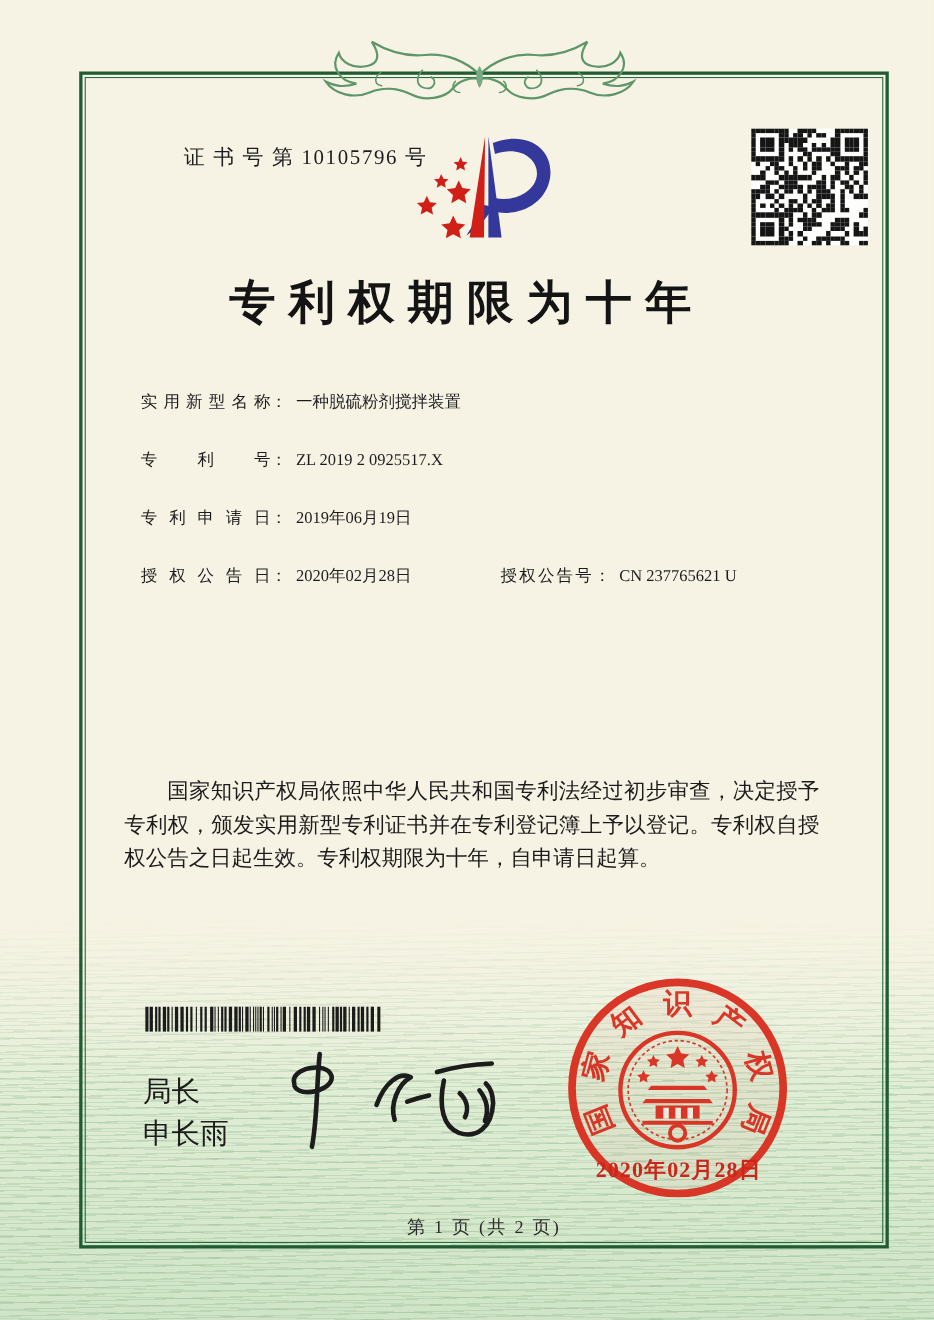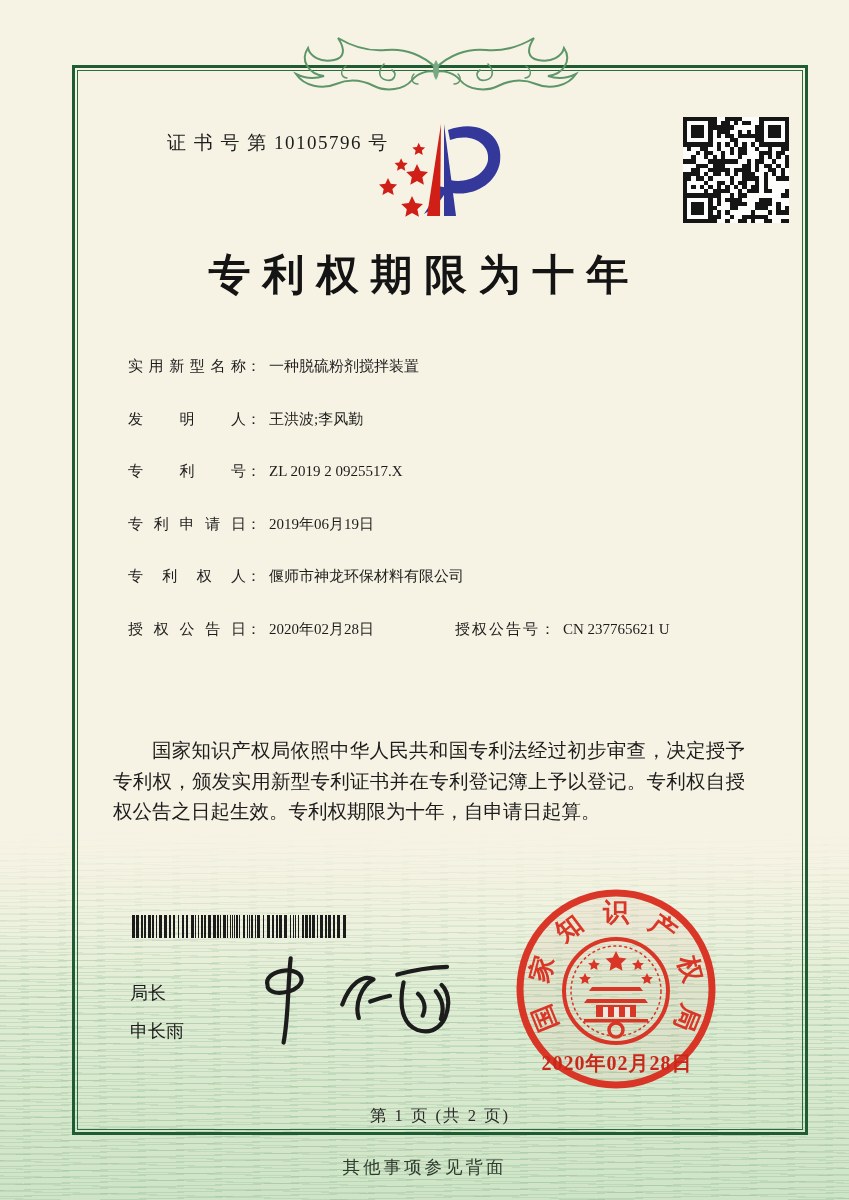--- a/index.html
+++ b/index.html
@@ -45,31 +45,31 @@
   }
   .field{position:relative;white-space:nowrap;}
   .lbl{
     display:inline-block;width:118px;text-align:justify;text-align-last:justify;
     vertical-align:top;
   }
   .colon{display:inline-block;margin-right:8px;}
   .grant-pair{position:absolute;left:327px;top:0;white-space:nowrap;}
   .grant-pair .lbl2{letter-spacing:2px;}
   .paras{
-    position:absolute;left:113px;top:736px;width:632px;
+    position:absolute;left:113px;top:705px;width:632px;
     font-size:19.5px;line-height:30.5px;text-align:justify;
   }
   .paras p{margin:0 0 2px 0;text-indent:2em;}
   .barcode{
     position:absolute;left:132px;top:915px;width:214px;height:23px;
     display:flex;align-items:stretch;overflow:hidden;
   }
   .barcode div{height:100%;}
   .barcode .k{background:#1b1b1b;}
-  .signer{position:absolute;left:130px;top:974px;font-size:18px;line-height:38px;}
+  .signer{position:absolute;left:130px;top:974px;font-size:26px;line-height:38px;}
   .signature{position:absolute;left:246px;top:942px;}
   .seal{position:absolute;left:508px;top:883px;opacity:.93;}
   .seal-date{
     position:absolute;left:512px;top:1050px;width:210px;text-align:center;
     color:#c8271a;font-size:20px;letter-spacing:1px;font-weight:bold;
   }
   .page-no{position:absolute;left:72px;top:1105px;width:736px;text-align:center;font-size:16.5px;color:#2b2b2b;letter-spacing:2px;}
   .back-note{position:absolute;left:0;top:1155px;width:849px;text-align:center;font-size:17.5px;color:#2e3b2e;letter-spacing:3px;}
   .seal-char{font-size:26px;font-weight:bold;fill:#d9291b;font-family:"Liberation Serif","DejaVu Serif",serif;}
 </style>
@@ -747,30 +747,24 @@
       <div class="b"></div>
     </div>
 
   <div class="title">专利权期限为十年</div>
 
   <div class="fields">
     <div class="field">
       <span class="lbl">实用新型名称</span><span class="colon">：</span><span>一种脱硫粉剂搅拌装置</span>
     </div>
     <div class="field">
-      <span class="lbl">发明人</span><span class="colon">：</span><span>王洪波;李风勤</span>
-    </div>
-    <div class="field">
       <span class="lbl">专利号</span><span class="colon">：</span><span>ZL 2019 2 0925517.X</span>
     </div>
     <div class="field">
       <span class="lbl">专利申请日</span><span class="colon">：</span><span>2019年06月19日</span>
-    </div>
-    <div class="field">
-      <span class="lbl">专利权人</span><span class="colon">：</span><span>偃师市神龙环保材料有限公司</span>
     </div>
     <div class="field">
       <span class="lbl">授权公告日</span><span class="colon">：</span><span>2020年02月28日</span>
       <span class="grant-pair">
         <span class="lbl2">授权公告号</span><span class="colon">：</span><span>CN 237765621 U</span>
       </span>
     </div>
   </div>
 
   <div class="paras">
@@ -936,15 +930,14 @@
       <rect x="106" y="124" width="5" height="10" fill="#f3e9e2" stroke="none"></rect>
       <rect x="117" y="124" width="5" height="10" fill="#f3e9e2" stroke="none"></rect>
       <rect x="76" y="136" width="64" height="3.5" stroke="none"></rect>
       <circle cx="108" cy="147" r="7" fill="none" stroke-width="3.5"></circle>
     </g>
   </svg>
 
   <div class="seal-date">2020年02月28日</div>
 
   <div class="page-no">第 1 页 (共 2 页)</div>
-  <div class="back-note">其他事项参见背面</div>
 
 </div>
 
 </body></html>

